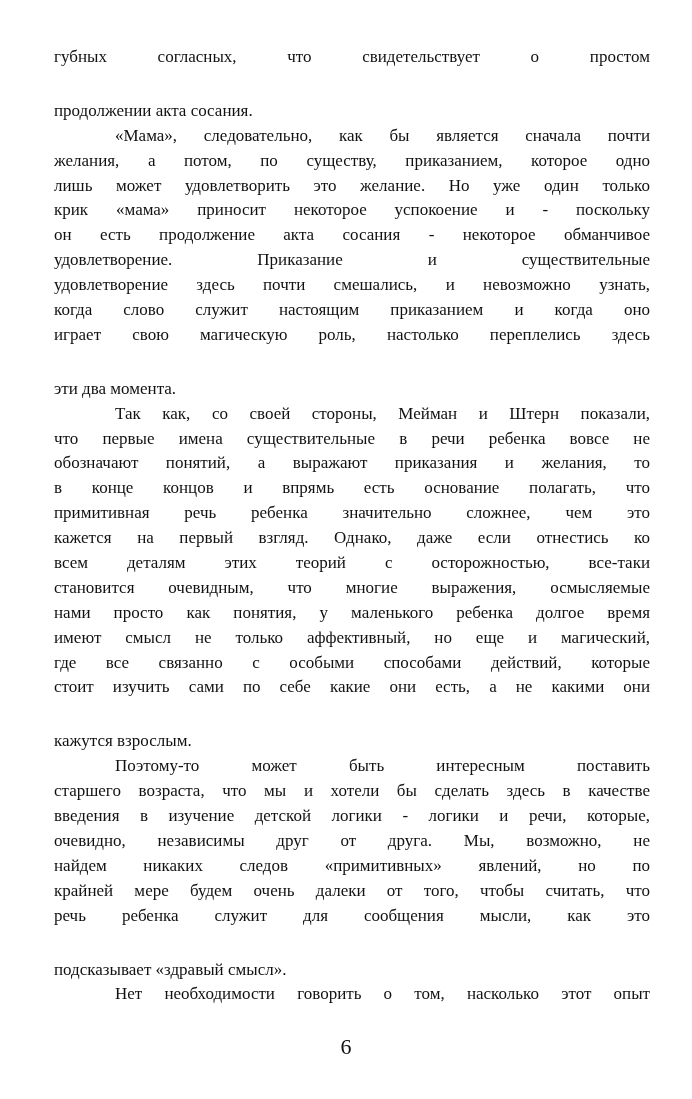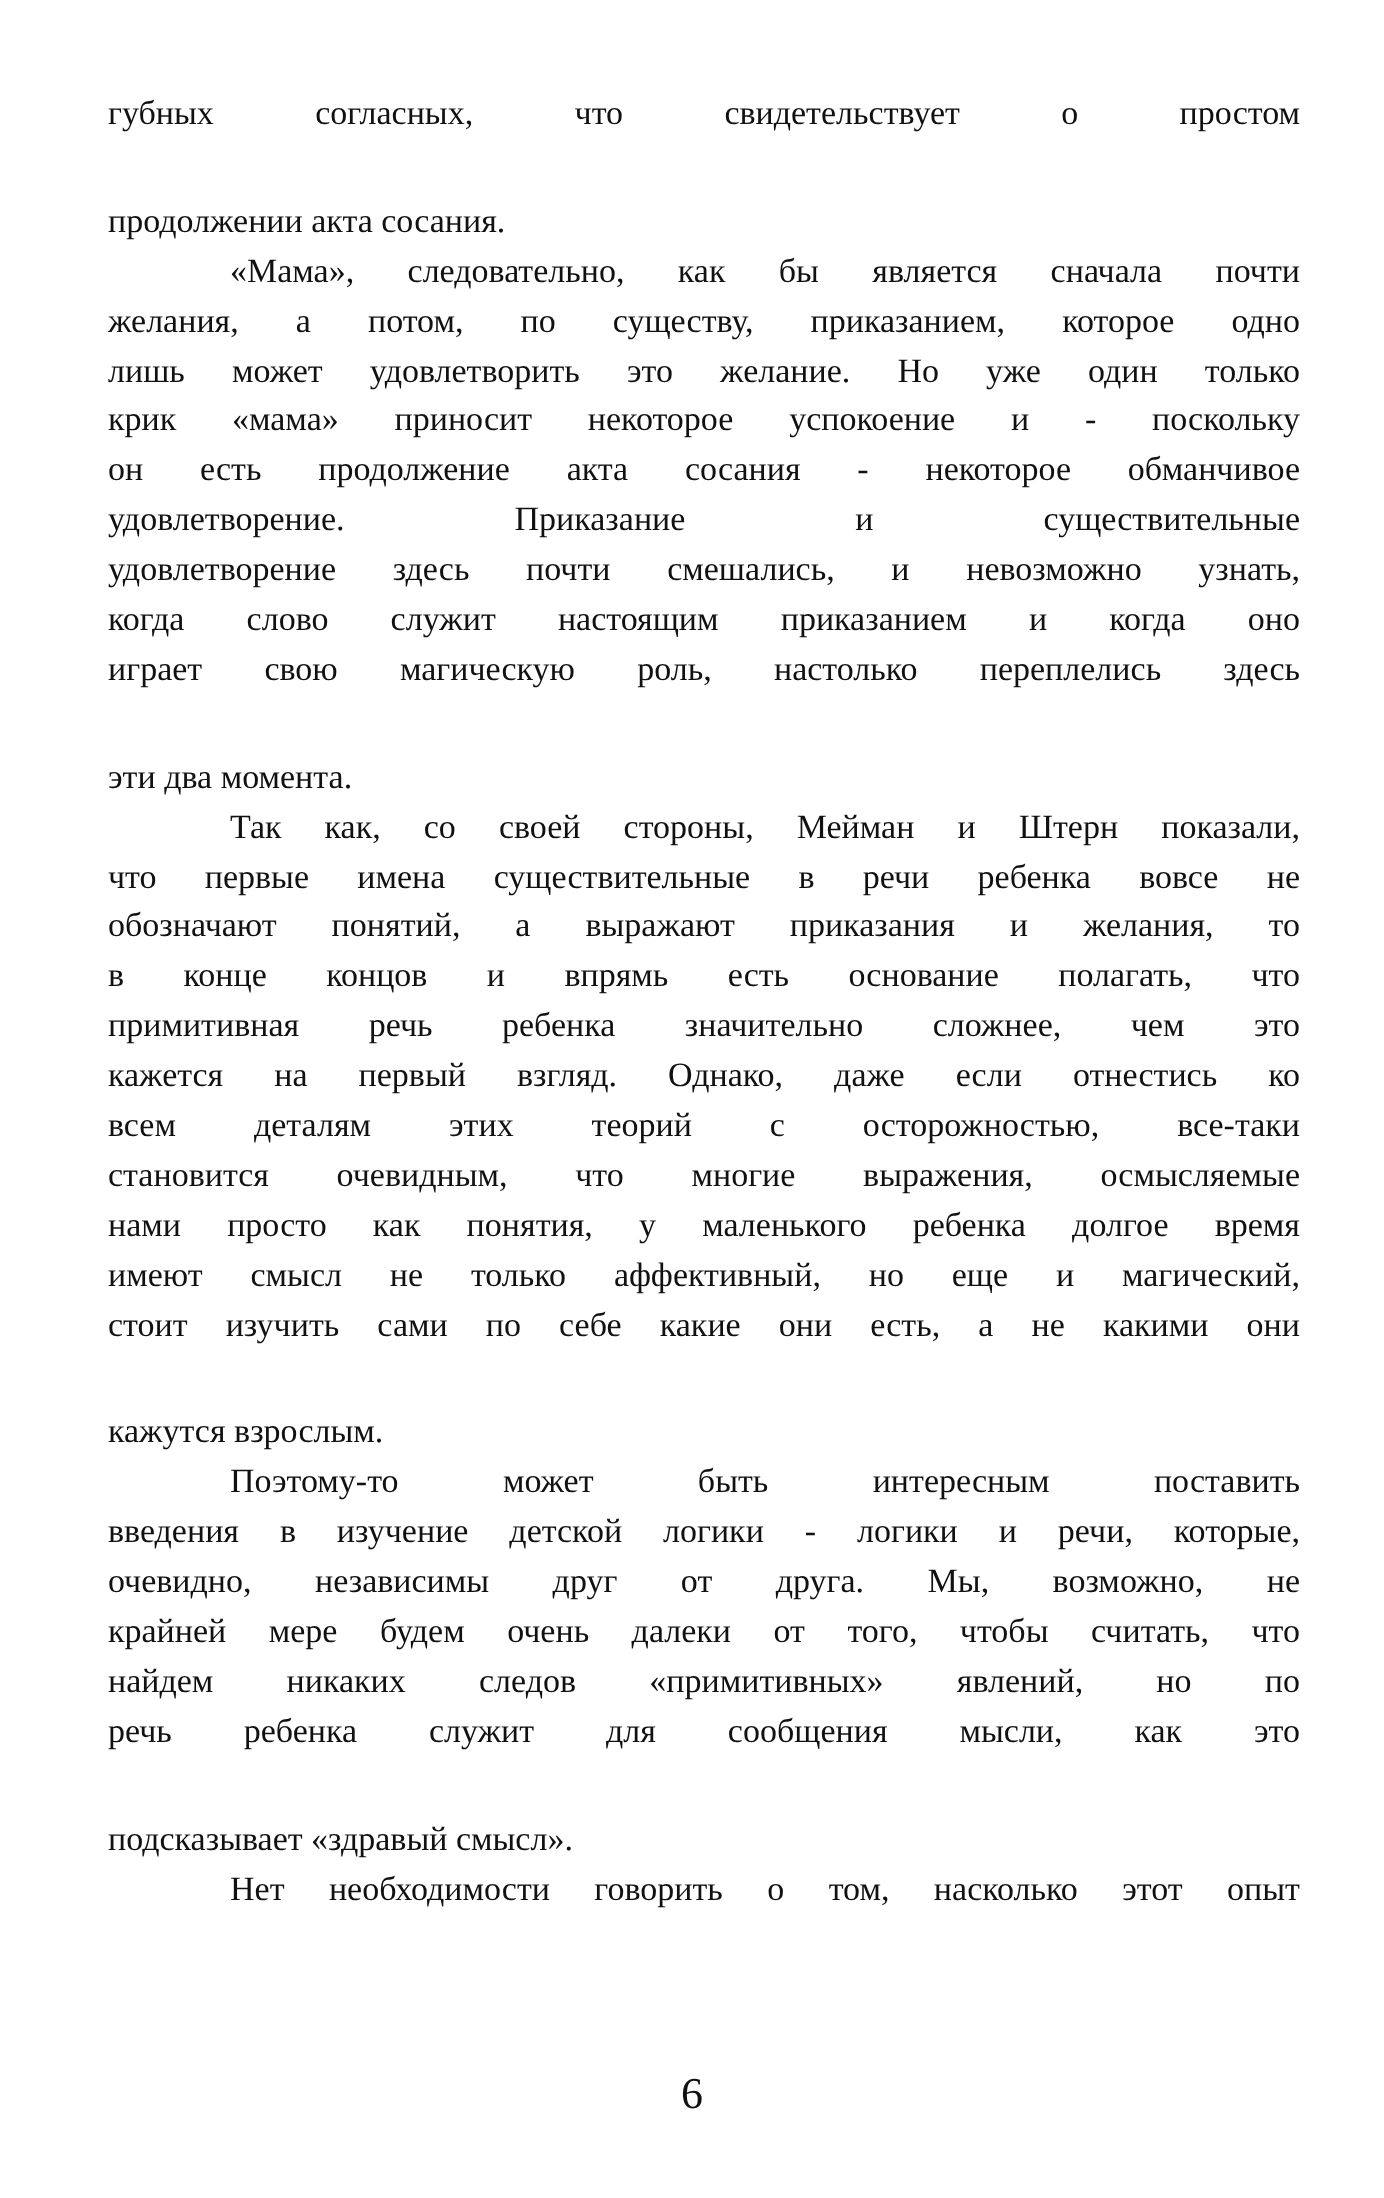--- a/index.html
+++ b/index.html
@@ -75,30 +75,32 @@
     <span class="line indent">Так как, со своей стороны, Мейман и Штерн показали,</span>
     <span class="line">что первые имена существительные в речи ребенка вовсе не</span>
     <span class="line">обозначают понятий, а выражают приказания и желания, то</span>
     <span class="line">в конце концов и впрямь есть основание полагать, что</span>
     <span class="line">примитивная речь ребенка значительно сложнее, чем это</span>
     <span class="line">кажется на первый взгляд. Однако, даже если отнестись ко</span>
     <span class="line">всем деталям этих теорий с осторожностью, все-таки</span>
     <span class="line">становится очевидным, что многие выражения, осмысляемые</span>
     <span class="line">нами просто как понятия, у маленького ребенка долгое время</span>
     <span class="line">имеют смысл не только аффективный, но еще и магический,</span>
+    <span class="line">где все связанно с особыми способами действий, которые</span>
     <span class="line">стоит изучить сами по себе какие они есть, а не какими они</span>
     <span class="line last">кажутся взрослым.</span>
   </div>
 
   <div>
     <span class="line indent">Поэтому-то может быть интересным поставить</span>
+    <span class="line">старшего возраста, что мы и хотели бы сделать здесь в качестве</span>
     <span class="line">введения в изучение детской логики - логики и речи, которые,</span>
     <span class="line">очевидно, независимы друг от друга. Мы, возможно, не</span>
+    <span class="line">найдем никаких следов «примитивных» явлений, но по</span>
     <span class="line">крайней мере будем очень далеки от того, чтобы считать, что</span>
-    <span class="line">найдем никаких следов «примитивных» явлений, но по</span>
     <span class="line">речь ребенка служит для сообщения мысли, как это</span>
     <span class="line last">подсказывает «здравый смысл».</span>
   </div>
 
   <div>
     <span class="line indent">Нет необходимости говорить о том, насколько этот опыт</span>
   </div>
 </div>
 
 <div class="page-number">6</div>

